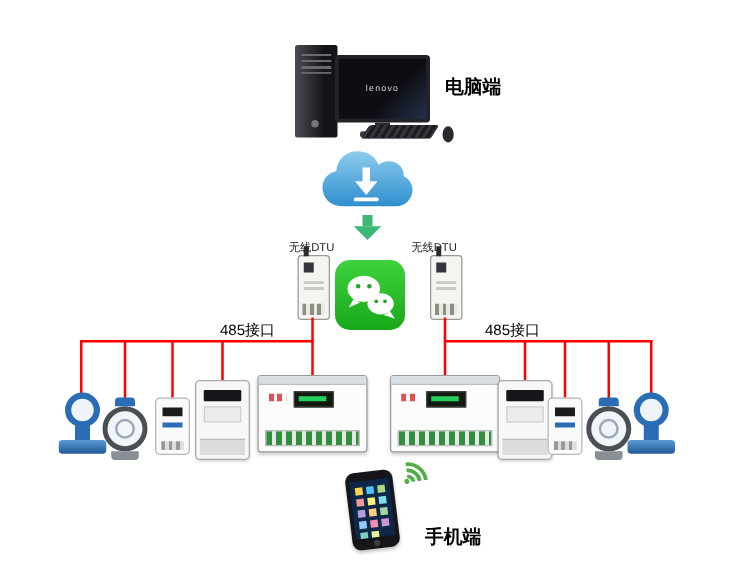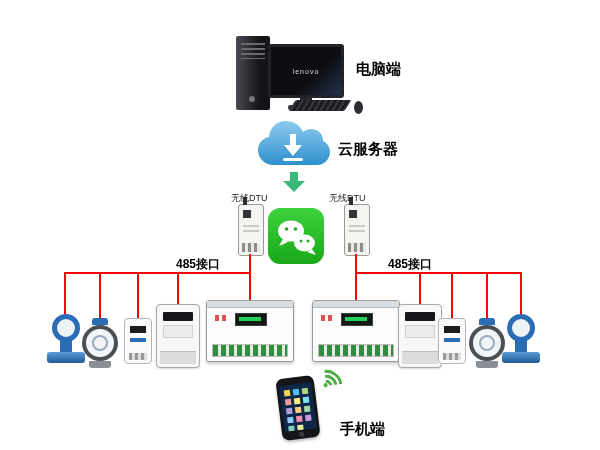--- a/index.html
+++ b/index.html
@@ -3,21 +3,21 @@
 <meta charset="utf-8">
 <style>
   html,body{margin:0;padding:0;background:#fff}
   .stage{position:relative;width:600px;height:450px;background:#fff;overflow:hidden;
          font-family:"Liberation Sans","DejaVu Sans",sans-serif;color:#000}
   .px{position:absolute}
   .title{position:absolute;top:6px;left:0;width:100%;text-align:center;
          font-size:15px;font-weight:bold;color:var(--title,#e60000)}
   .label{position:absolute;font-weight:bold;font-size:15px;white-space:nowrap}
   .label-sm{position:absolute;font-size:9px;color:#222;white-space:nowrap}
-  .label-bus{position:absolute;font-weight:bold;font-size:12px;white-space:nowrap}
+  .label-bus{position:absolute;font-weight:normal;font-size:12px;white-space:nowrap}
 
   .wire{position:absolute;background:var(--wire,#ff0000)}
   .wire.h{height:2px}.wire.v{width:2px}
 
   
   .tower{left:236px;top:36px;width:34px;height:74px;border-radius:2px;
          background:linear-gradient(90deg,#4a4a52,#141418 70%)}
   .slits{position:absolute;left:5px;top:7px;right:5px;height:16px;
          background:repeating-linear-gradient(#6a6a72 0 2px,transparent 2px 5px)}
   .pwr{position:absolute;left:13px;bottom:8px;width:6px;height:6px;border-radius:50%;background:#777}
@@ -135,21 +135,20 @@
           <stop offset="0" stop-color="#8ccbee"></stop>
             <stop offset="1" stop-color="#2f8fce"></stop>
         </linearGradient>
       </defs>
       <path d="M18 47 C8 47 2 40 2 32 c0-7 5-12 11-13 C14 9 21 3 30 3 c8 0 14 4 17 11 c2-2 5-3 8-3 c7 0 12 5 12 11 l0 1 c4 2 7 6 7 11 c0 7-6 13-13 13 Z" fill="url(#cg)"></path>
       <rect x="34" y="16" width="6" height="12" fill="#fff"></rect>
       <path d="M28 27 l9 11 9 -11 Z" fill="#fff"></path>
       <rect x="27" y="40" width="20" height="3" rx="1.5" fill="#fff"></rect>
     </svg>
   </div>
-  <div class="label" style="left:338px;top:140px">云服务器</div>
 
   <div class="px down-arrow">
     <div class="da-stem"></div>
     <div class="da-head"></div>
   </div>
 
   <div class="label-sm" style="left:231px;top:192px">无线DTU</div>
   <div class="label-sm" style="left:329px;top:192px">无线DTU</div>
   <div class="dtu" style="left:238px;top:204px">
     <div class="dtu-ant"></div>

